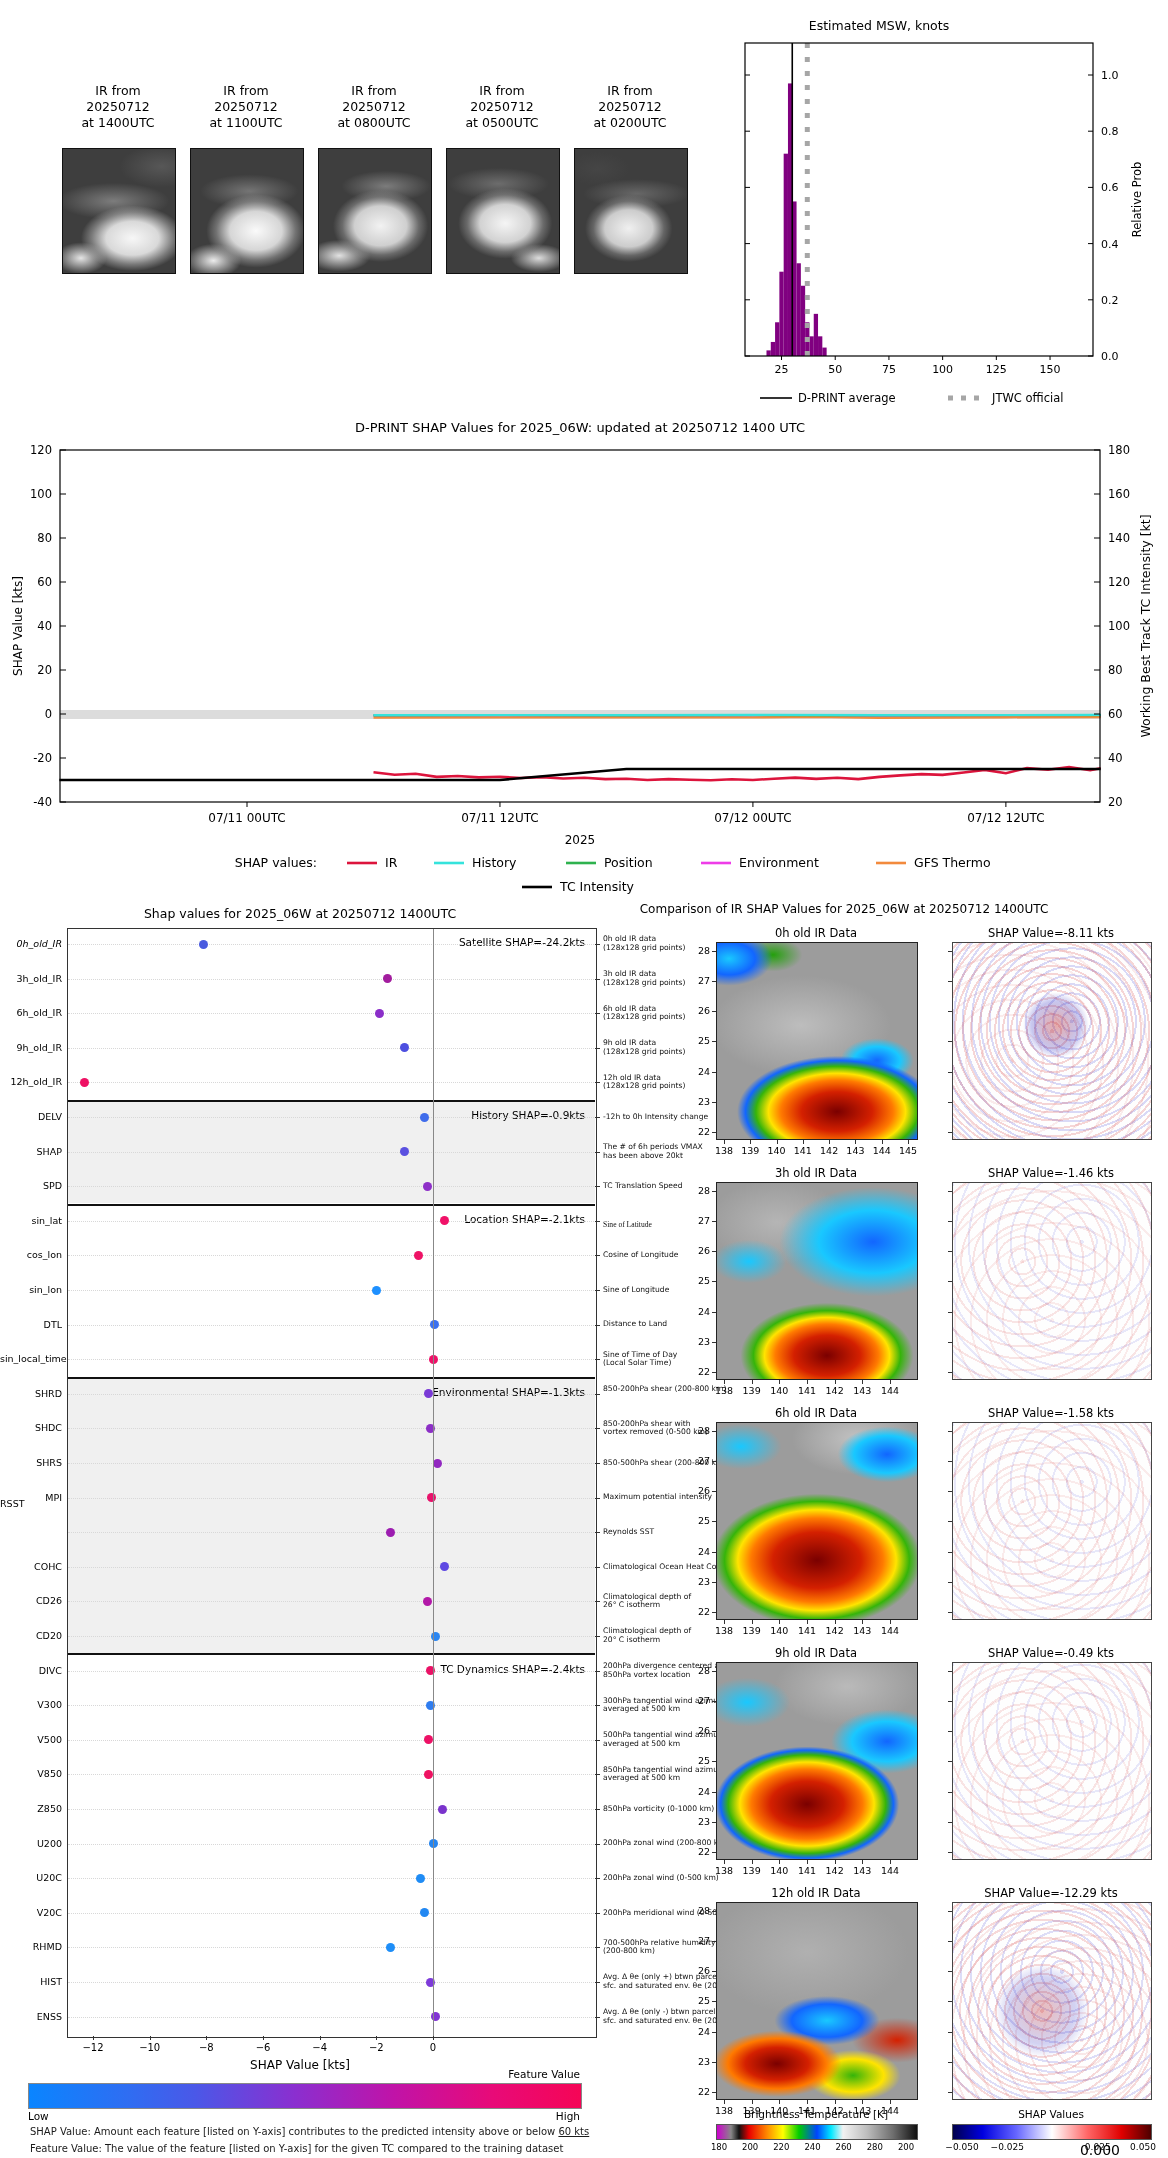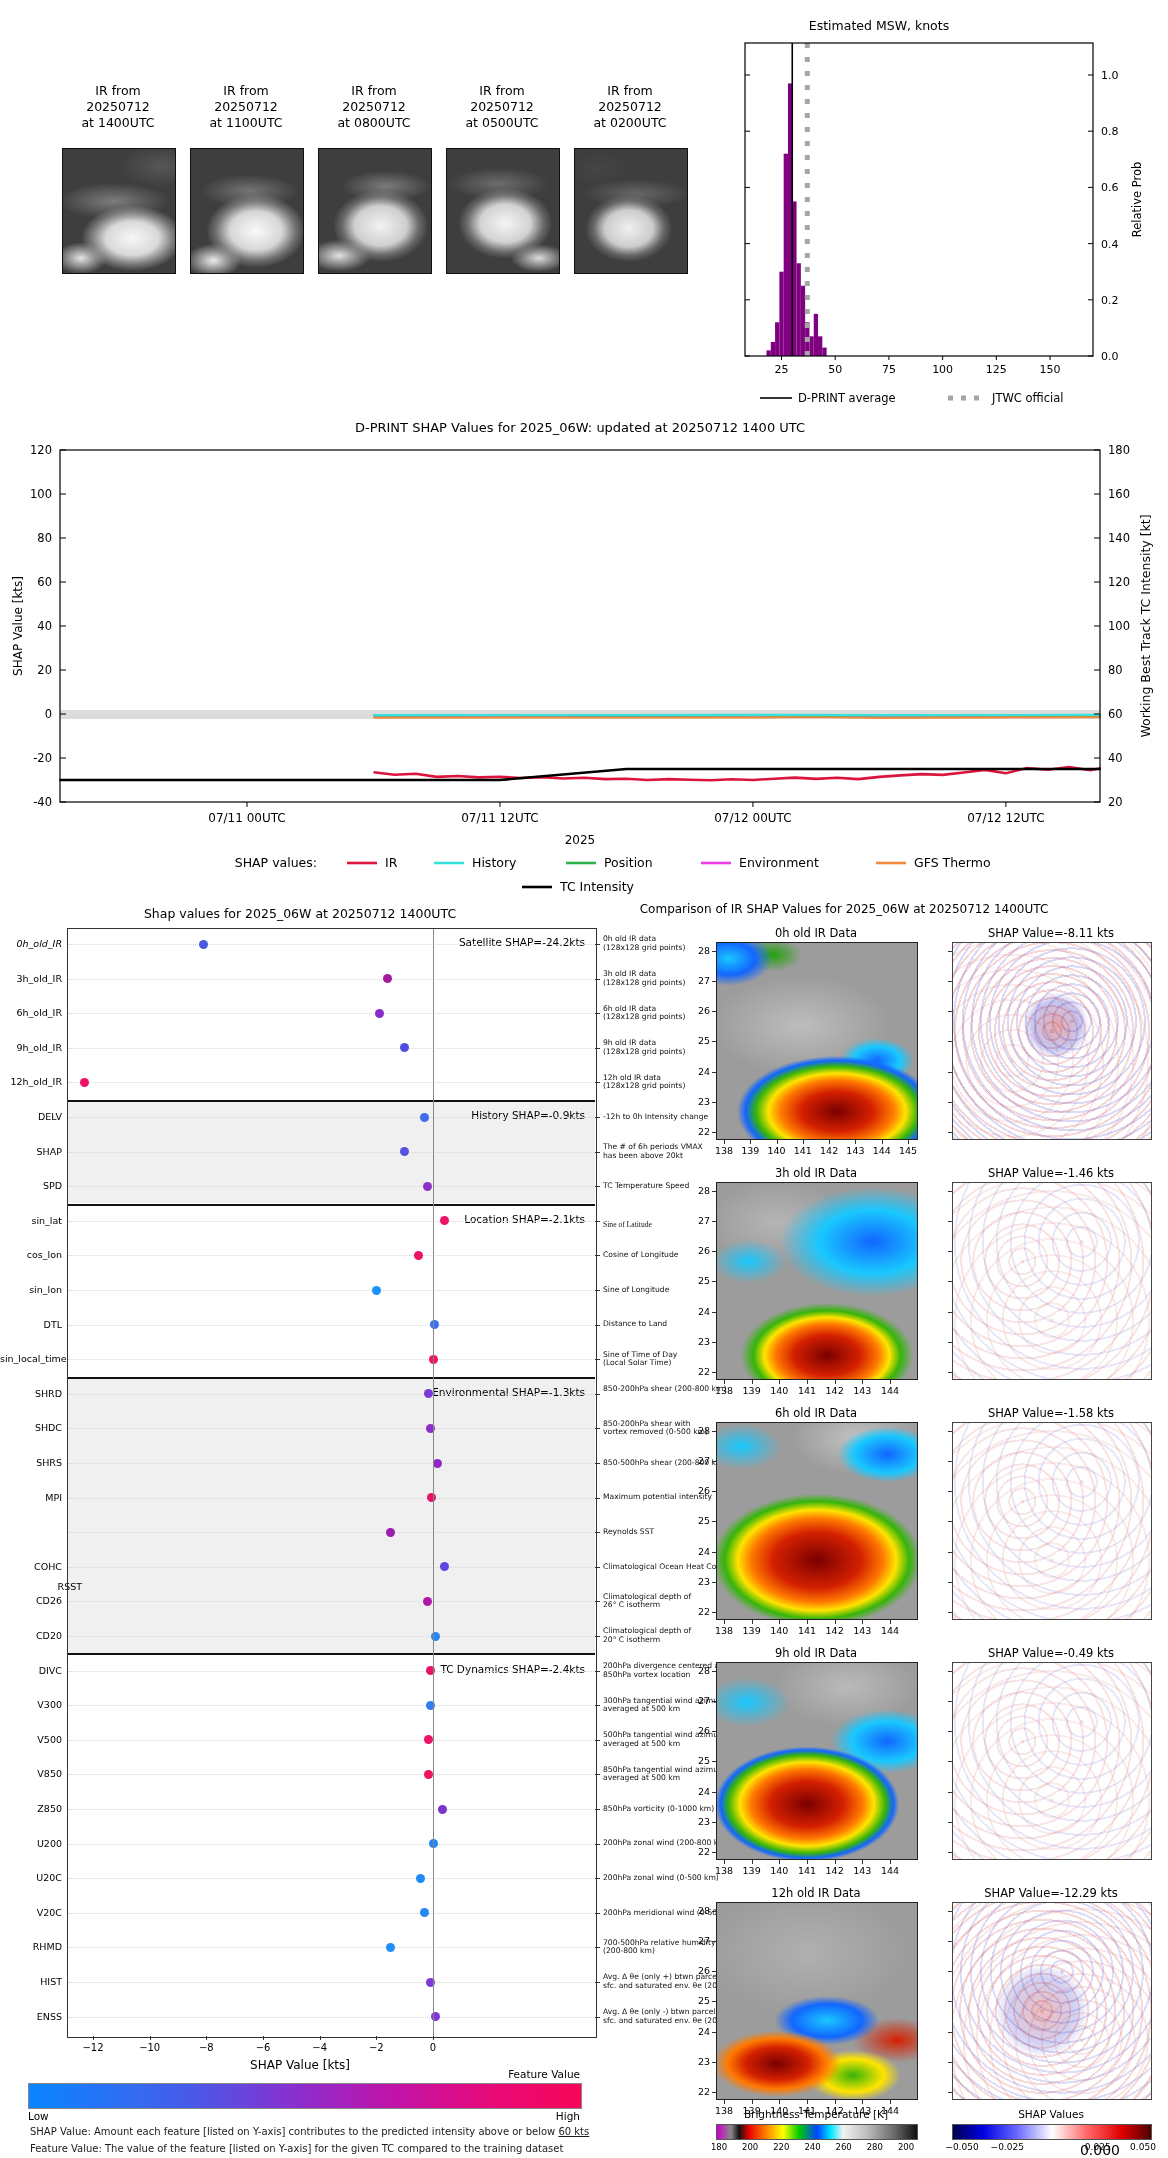--- a/index.html
+++ b/index.html
@@ -265,21 +265,21 @@
       <div style="position: absolute; left: 595px; top: 1151.6px; width: 5px; height: 0px; border-top: 1px solid rgb(51, 51, 51);"></div>
       <div class=" dot-desc" style="position: absolute; left: 603px; top: 1143px; width: 168px;">
         <div>The # of 6h periods VMAX</div>
         <div>has been above 20kt</div>
       </div>
       <div class=" dot-row-label" style="position: absolute; left: 0px; top: 1180.2px; width: 62px; text-align: right;">SPD</div>
       <div style="position: absolute; left: 68px; top: 1186.2px; width: 526px; height: 0px; border-top: 1px dotted rgb(216, 216, 216);"></div>
       <div style="position: absolute; left: 422.834px; top: 1181.7px; width: 9px; height: 9px; border-radius: 50%; background: rgb(142, 48, 200);"></div>
       <div style="position: absolute; left: 595px; top: 1186.2px; width: 5px; height: 0px; border-top: 1px solid rgb(51, 51, 51);"></div>
       <div class=" dot-desc" style="position: absolute; left: 603px; top: 1181.9px; width: 168px;">
-        <div>TC Temperature Speed</div>
+        <div>TC Translation Speed</div>
       </div>
       <div class=" dot-row-label" style="position: absolute; left: 0px; top: 1214.8px; width: 62px; text-align: right;">sin_lat</div>
       <div style="position: absolute; left: 68px; top: 1220.8px; width: 526px; height: 0px; border-top: 1px dotted rgb(216, 216, 216);"></div>
       <div style="position: absolute; left: 439.832px; top: 1216.3px; width: 9px; height: 9px; border-radius: 50%; background: rgb(240, 17, 104);"></div>
       <div style="position: absolute; left: 595px; top: 1220.8px; width: 5px; height: 0px; border-top: 1px solid rgb(51, 51, 51);"></div>
       <div class=" dot-desc" style="position: absolute; left: 603px; top: 1221px; width: 168px; font-family: Liberation Serif, serif;">
         <div>Sine of Latitude</div>
       </div>
       <div class=" dot-row-label" style="position: absolute; left: 0px; top: 1249.4px; width: 62px; text-align: right;">cos_lon</div>
       <div style="position: absolute; left: 68px; top: 1255.4px; width: 526px; height: 0px; border-top: 1px dotted rgb(216, 216, 216);"></div>
@@ -332,21 +332,21 @@
       <div class=" dot-desc" style="position: absolute; left: 603px; top: 1458.7px; width: 168px;">
         <div>850-500hPa shear (200-800 km)</div>
       </div>
       <div class=" dot-row-label" style="position: absolute; left: 0px; top: 1491.6px; width: 62px; text-align: right;">MPI</div>
       <div style="position: absolute; left: 68px; top: 1497.6px; width: 526px; height: 0px; border-top: 1px dotted rgb(216, 216, 216);"></div>
       <div style="position: absolute; left: 427.084px; top: 1493.1px; width: 9px; height: 9px; border-radius: 50%; background: rgb(232, 18, 107);"></div>
       <div style="position: absolute; left: 595px; top: 1497.6px; width: 5px; height: 0px; border-top: 1px solid rgb(51, 51, 51);"></div>
       <div class=" dot-desc" style="position: absolute; left: 603px; top: 1493.3px; width: 168px;">
         <div>Maximum potential intensity</div>
       </div>
-      <div class=" dot-row-label" style="position: absolute; left: 0px; top: 1581px; width: 62px; text-align: right; padding-left: 20px;">RSST</div>
+      <div class=" dot-row-label" style="position: absolute; left: 0px; top: 1498px; width: 62px; text-align: left;">RSST</div>
       <div style="position: absolute; left: 68px; top: 1532.2px; width: 526px; height: 0px; border-top: 1px dotted rgb(216, 216, 216);"></div>
       <div style="position: absolute; left: 386.005px; top: 1527.7px; width: 9px; height: 9px; border-radius: 50%; background: rgb(156, 29, 176);"></div>
       <div style="position: absolute; left: 595px; top: 1532.2px; width: 5px; height: 0px; border-top: 1px solid rgb(51, 51, 51);"></div>
       <div class=" dot-desc" style="position: absolute; left: 603px; top: 1527.9px; width: 168px;">
         <div>Reynolds SST</div>
       </div>
       <div class=" dot-row-label" style="position: absolute; left: 0px; top: 1560.8px; width: 62px; text-align: right;">COHC</div>
       <div style="position: absolute; left: 68px; top: 1566.8px; width: 526px; height: 0px; border-top: 1px dotted rgb(216, 216, 216);"></div>
       <div style="position: absolute; left: 439.832px; top: 1562.3px; width: 9px; height: 9px; border-radius: 50%; background: rgb(94, 72, 226);"></div>
       <div style="position: absolute; left: 595px; top: 1566.8px; width: 5px; height: 0px; border-top: 1px solid rgb(51, 51, 51);"></div>

